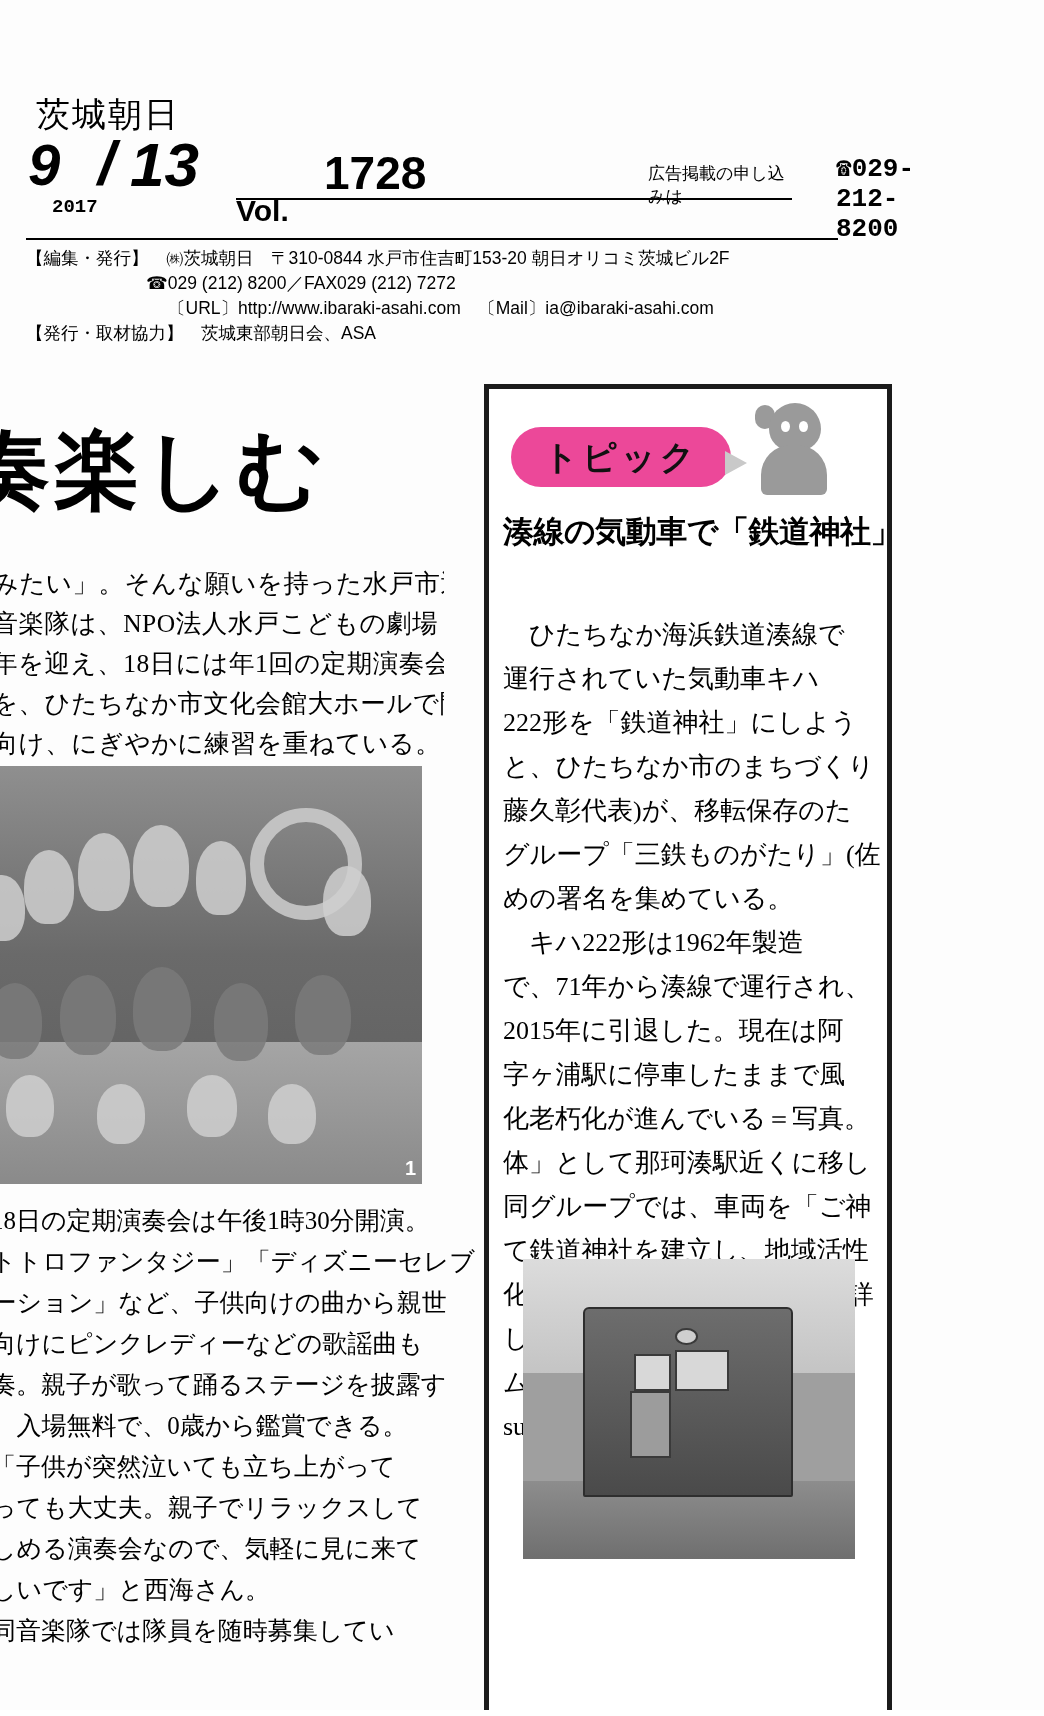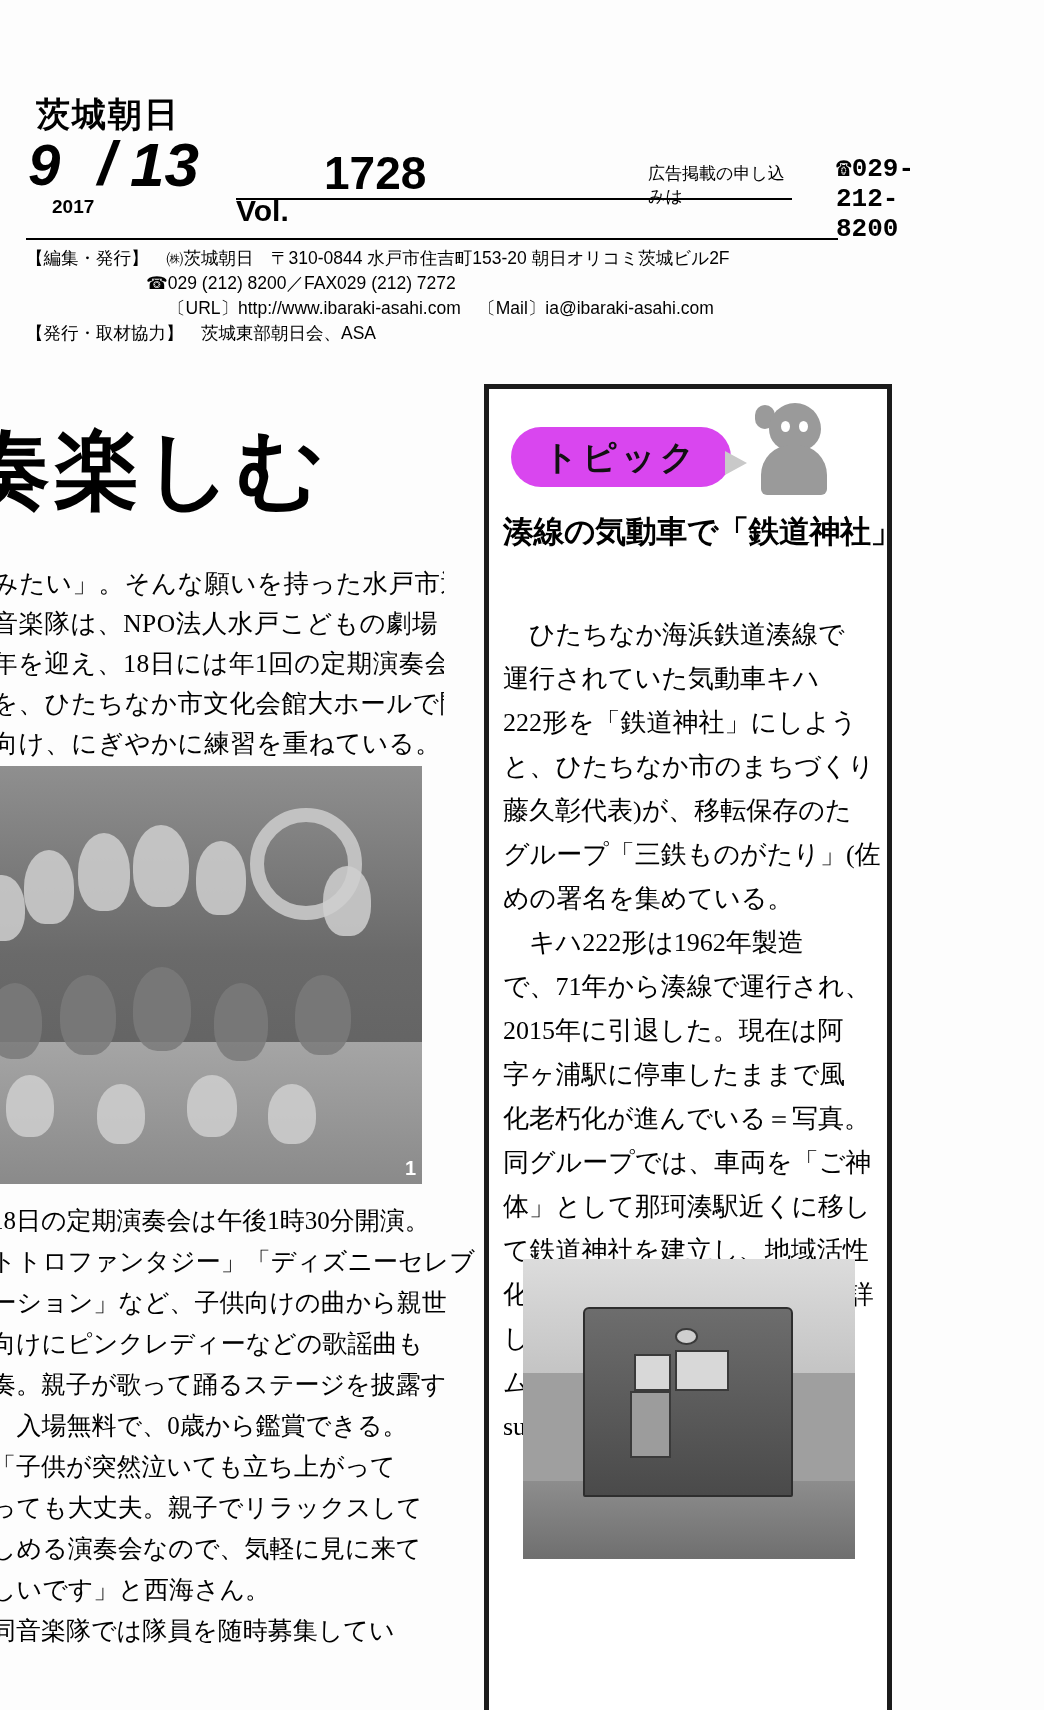--- a/index.html
+++ b/index.html
@@ -11,41 +11,41 @@
     position:relative;
     overflow:hidden;
   }
   .page{position:relative;width:1044px;height:1716px;background:#fdfdfd;}
 
   
   .masthead{position:absolute;left:0;top:0;width:1044px;height:370px;}
   .paper-name{
     position:absolute;left:36px;top:92px;
     font-family:"Liberation Sans", sans-serif;
-    font-weight:bold;font-size:34px;letter-spacing:2px;
+    font-weight:normal;font-size:34px;letter-spacing:2px;
   }
   .datebox{position:absolute;left:26px;top:136px;width:200px;height:86px;}
   .date-m{
     position:absolute;left:2px;top:0px;
     font-family:"Liberation Sans", sans-serif;
     font-weight:bold;font-style:italic;font-size:58px;line-height:58px;
   }
   .date-slash{
     position:absolute;left:72px;top:-4px;
     font-family:"Liberation Sans", sans-serif;
     font-weight:bold;font-style:italic;font-size:62px;line-height:62px;
   }
   .date-d{
     position:absolute;left:104px;top:-2px;
     font-family:"Liberation Sans", sans-serif;
     font-weight:bold;font-style:italic;font-size:62px;line-height:62px;
   }
   .date-y{
     position:absolute;left:26px;top:60px;
-    font-family:Liberation Sans, sans-serif;
+    font-family:Liberation Mono, monospace;
     font-weight:bold;font-size:19px;
   }
   .vol-line{position:absolute;left:236px;top:148px;width:560px;height:46px;}
   .vol-label{
     position:absolute;left:0;top:10px;
     font-family:"Liberation Sans", sans-serif;
     font-weight:bold;font-size:30px;margin-top:36px;
   }
   .vol-num{
     position:absolute;left:88px;top:-2px;
@@ -109,21 +109,21 @@
   }
 
   
   .topic-box{
     position:absolute;left:484px;top:10px;width:398px;height:1325px;
     border:5px solid #1b1b1b;background:#fff;
   }
   .topic-inner{position:relative;width:100%;height:100%;}
   .topic-banner{
     position:absolute;left:22px;top:38px;width:220px;height:60px;
-    background:#d946ef;border-radius:30px;
+    background:#ec4899;border-radius:30px;
   }
   .topic-banner-text{
     position:absolute;left:0;top:0;width:220px;height:60px;
     line-height:60px;text-align:center;
     font-family:"Liberation Sans", sans-serif;
     font-weight:bold;font-size:34px;letter-spacing:4px;color:#111;
   }
   .banner-tail{
     position:absolute;left:236px;top:62px;width:0;height:0;
     border-top:12px solid transparent;border-bottom:12px solid transparent;
@@ -280,22 +280,22 @@
           <div>222形を「鉄道神社」にしよう</div>
           <div>と、ひたちなか市のまちづくり</div>
           <div>藤久彰代表)が、移転保存のた</div>
           <div>グループ「三鉄ものがたり」(佐</div>
           <div>めの署名を集めている。</div>
           <div>　キハ222形は1962年製造</div>
           <div>で、71年から湊線で運行され、</div>
           <div>2015年に引退した。現在は阿</div>
           <div>字ヶ浦駅に停車したままで風</div>
           <div>化老朽化が進んでいる＝写真。</div>
+          <div>体」として那珂湊駅近くに移し</div>
           <div>同グループでは、車両を「ご神</div>
-          <div>体」として那珂湊駅近くに移し</div>
           <div>て鉄道神社を建立し、地域活性</div>
           <div>化につなげたいとしている。詳</div>
           <div>しくは同グループの公式ホー</div>
           <div>ムページ(http://www.3tet</div>
           <div>su.org/)を。</div>
         </div>
 
         <div class="topic-photo">
           <div class="train-sky"></div>
           <div class="train-ground"></div>

